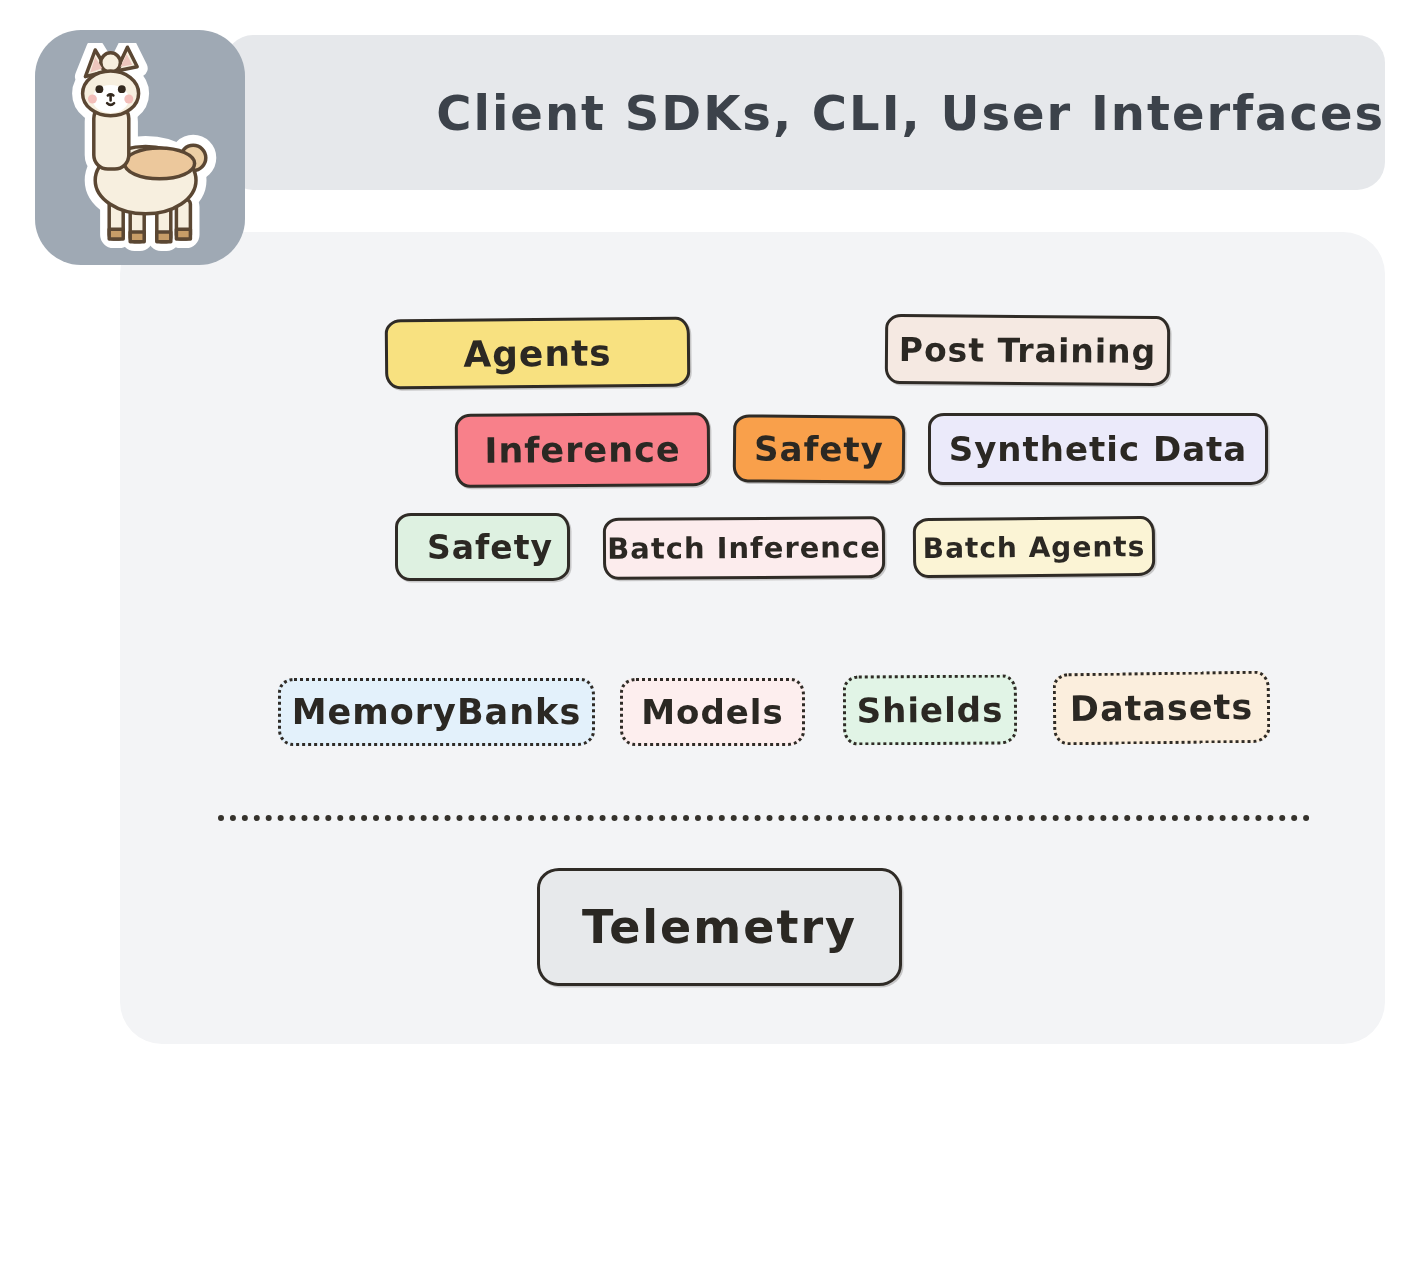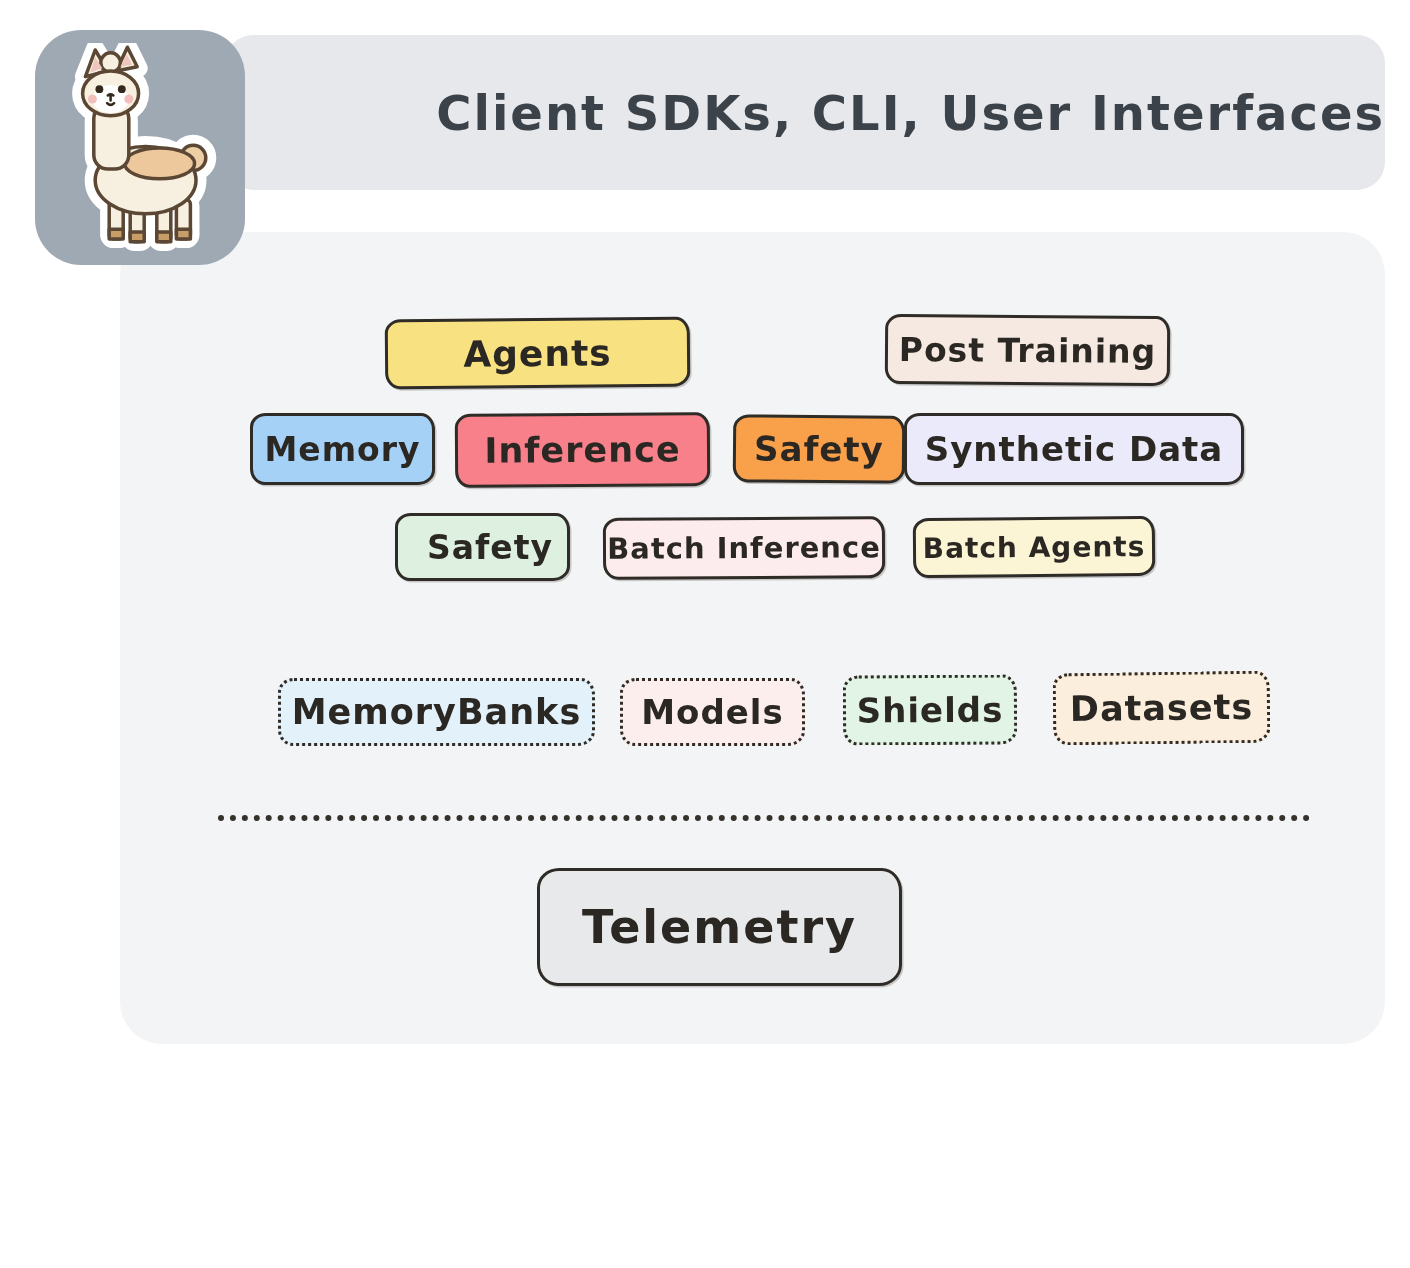--- a/index.html
+++ b/index.html
@@ -56,21 +56,21 @@
     box-shadow: none;
   }
 
   
   .b-agents   { left: 385px; top: 318px; width: 305px; height: 70px; font-size: 36px; transform: rotate(-0.5deg); }
   .b-post     { left: 885px; top: 315px; width: 285px; height: 70px; font-size: 33px; transform: rotate(0.4deg); }
   
   .b-memory   { left: 250px; top: 413px; width: 185px; height: 72px; font-size: 33px; }
   .b-inference{ left: 455px; top: 413px; width: 255px; height: 74px; font-size: 35px; transform: rotate(-0.4deg); }
   .b-evals    { left: 733px; top: 415px; width: 172px; height: 68px; font-size: 34px; transform: rotate(0.5deg); }
-  .b-synth    { left: 904px; top: 413px; width: 340px; height: 72px; font-size: 34px; }
+  .b-synth    { left: 928px; top: 413px; width: 340px; height: 72px; font-size: 34px; }
   
   .b-safety   { left: 395px; top: 513px; width: 175px; height: 68px; font-size: 33px; padding-left: 15px; }
   .b-batchinf { left: 603px; top: 517px; width: 282px; height: 62px; font-size: 29px; transform: rotate(-0.3deg); }
   .b-batchag  { left: 913px; top: 517px; width: 242px; height: 60px; font-size: 28px; transform: rotate(-0.5deg); }
   
   .r-membanks { left: 278px; top: 678px; width: 317px; height: 68px; font-size: 35px; }
   .r-models   { left: 620px; top: 678px; width: 185px; height: 68px; font-size: 34px; }
   .r-shields  { left: 843px; top: 675px; width: 174px; height: 70px; font-size: 34px; transform: rotate(-0.4deg); }
   .r-datasets { left: 1053px; top: 672px; width: 217px; height: 72px; font-size: 35px; transform: rotate(-0.7deg); }
 
@@ -144,23 +144,20 @@
 
   <div class="panel" style="background-color: rgb(243, 244, 246);"></div>
 
   <div class="sk-box b-agents" style="background-color: rgb(248, 225, 128);">
     <span>Agents</span>
   </div>
   <div class="sk-box b-post" style="background-color: rgb(245, 233, 226);">
     <span>Post Training</span>
   </div>
 
-  <div class="sk-box b-memory" style="background-color: rgb(165, 209, 247);">
-    <span>Memory</span>
-  </div>
   <div class="sk-box b-inference" style="background-color: rgb(248, 128, 138);">
     <span>Inference</span>
   </div>
   <div class="sk-box b-evals" style="background-color: rgb(249, 160, 75);">
     <span>Safety</span>
   </div>
   <div class="sk-box b-synth" style="background-color: rgb(235, 234, 250);">
     <span>Synthetic Data</span>
   </div>
 

